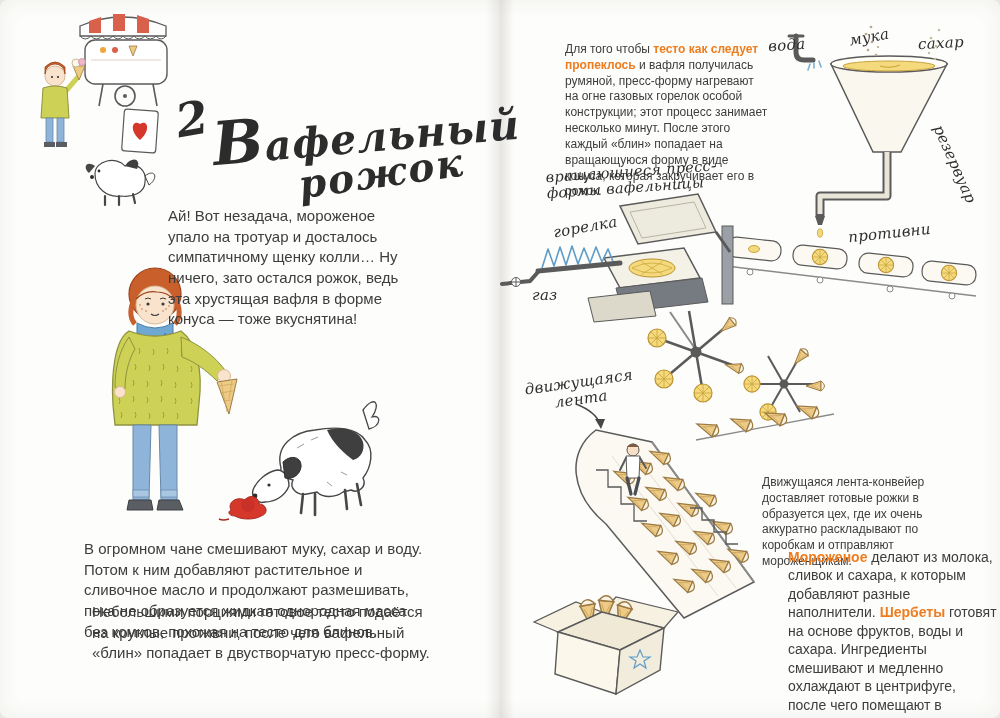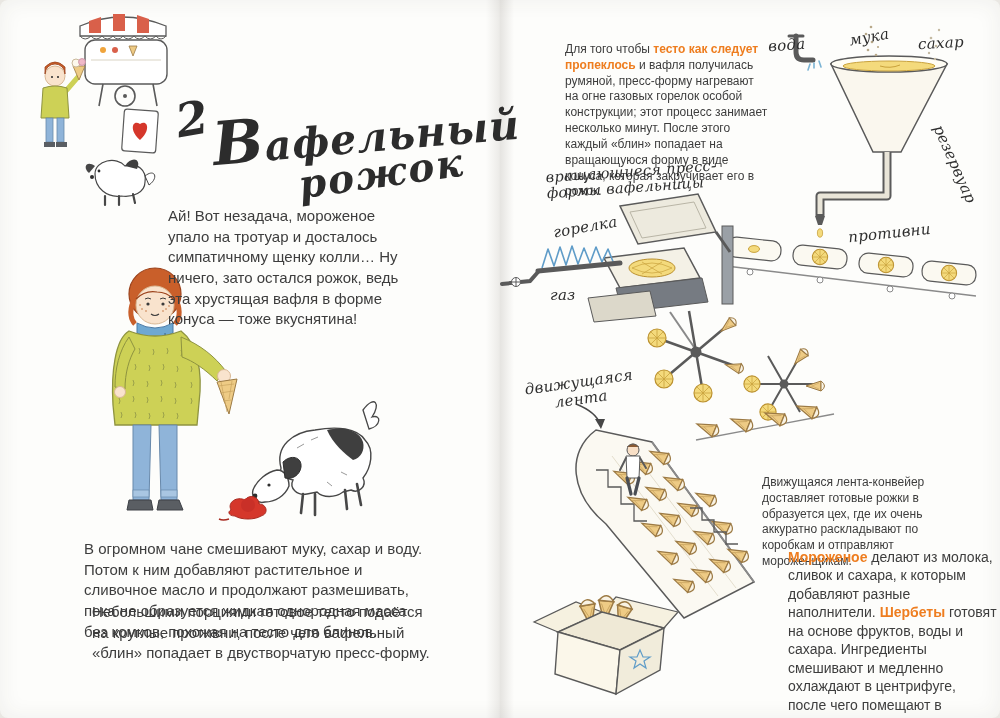--- a/index.html
+++ b/index.html
@@ -47,21 +47,21 @@
   .rmid { left:762px; top:475px; width:209px; font-size:12px; line-height:1.32; }
   .rbot { left:788px; top:548px; width:209px; font-size:14px; line-height:1.32; }
 
   
   .lbl-water     { left:768px; top:36px;  transform:rotate(-4deg); }
   .lbl-flour     { left:849px; top:28px;  transform:rotate(-10deg); }
   .lbl-sugar     { left:918px; top:34px;  transform:rotate(-3deg); }
   .lbl-reservoir { left:946px; top:122px; transform:rotate(66deg); transform-origin:left top; }
   .lbl-press     { left:546px; top:162px; width:208px; transform:rotate(-4deg); font-size:14.5px; }
   .lbl-burner    { left:553px; top:218px; transform:rotate(-10deg); }
-  .lbl-gas       { left:532px; top:286px;margin-left:18px; }
+  .lbl-gas       { left:532px; top:286px; }
   .lbl-trays     { left:848px; top:224px; transform:rotate(-6deg); }
   .lbl-belt      { left:524px; top:374px; width:112px; transform:rotate(-8deg); text-align:center; }
 </style>
 </head>
 <body>
 
 <div class="spread">
   <div class="gutter"></div>
 
   <div>

